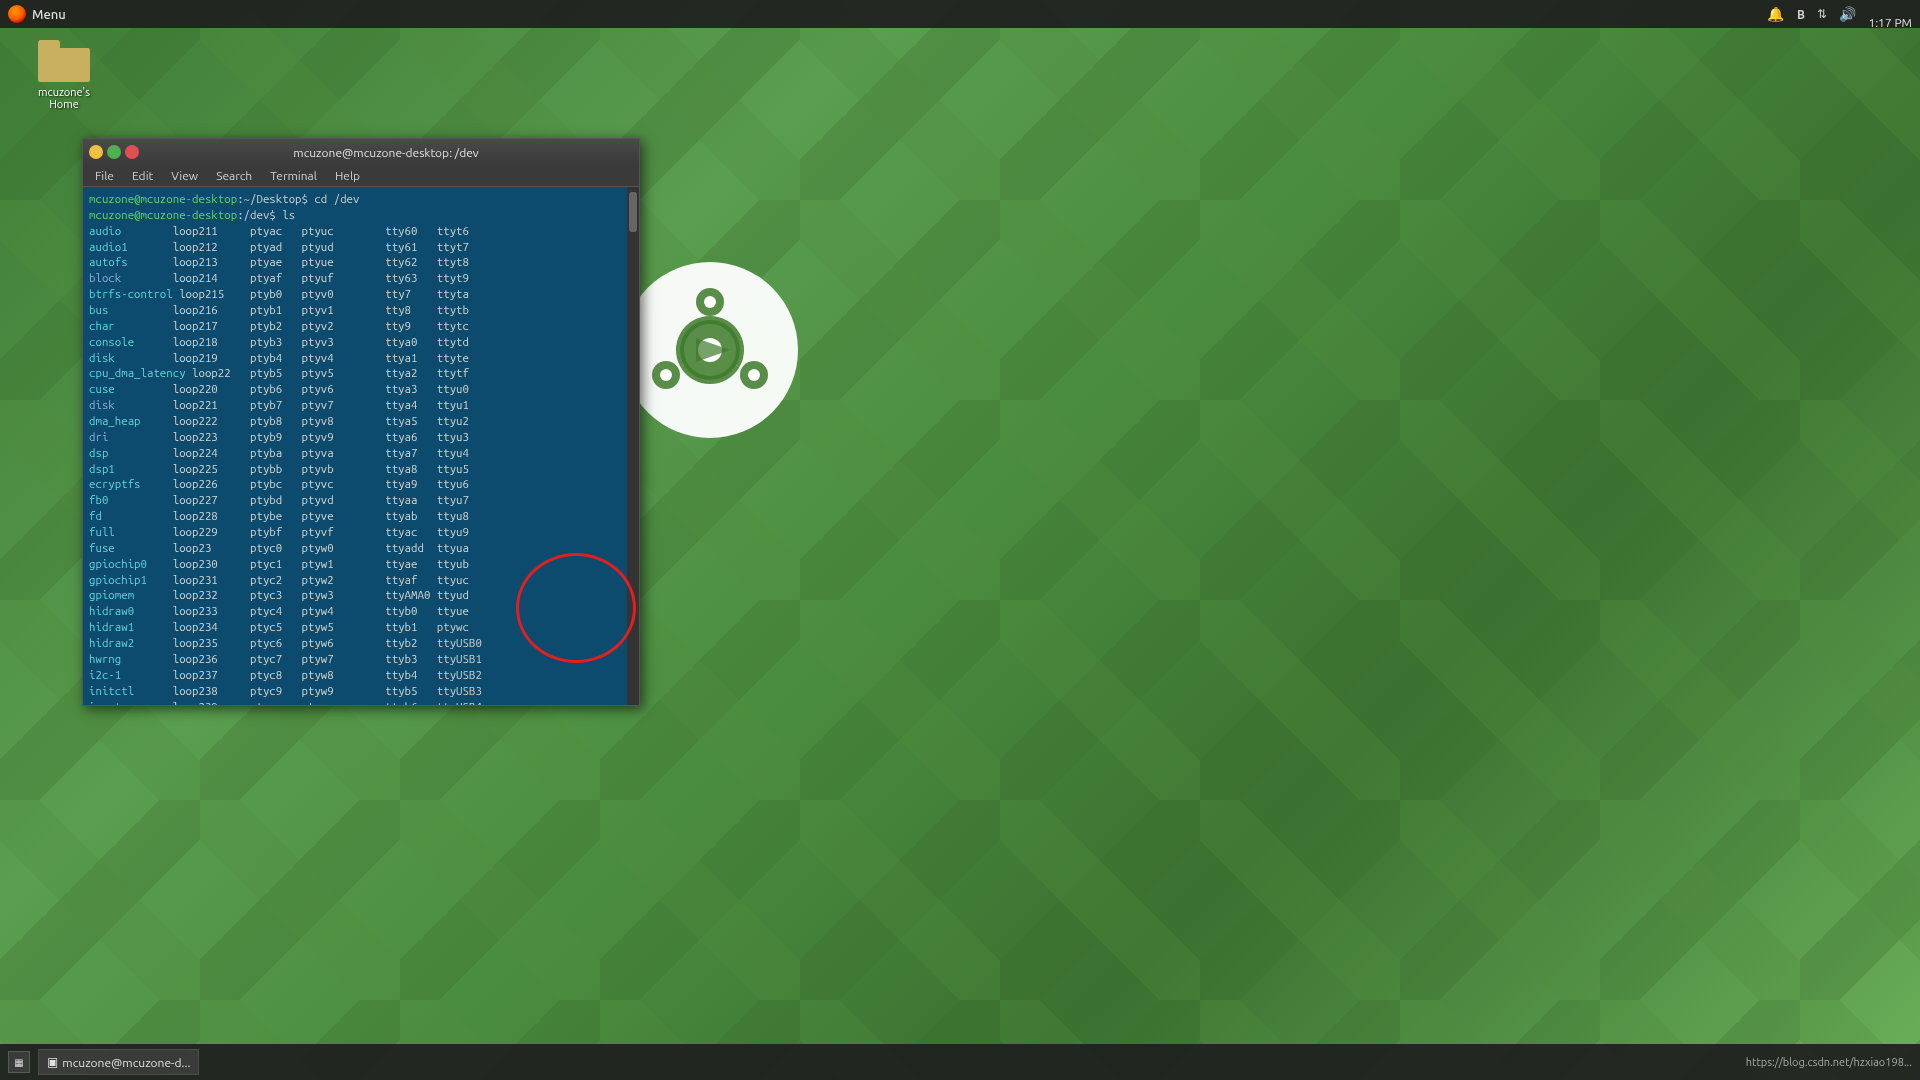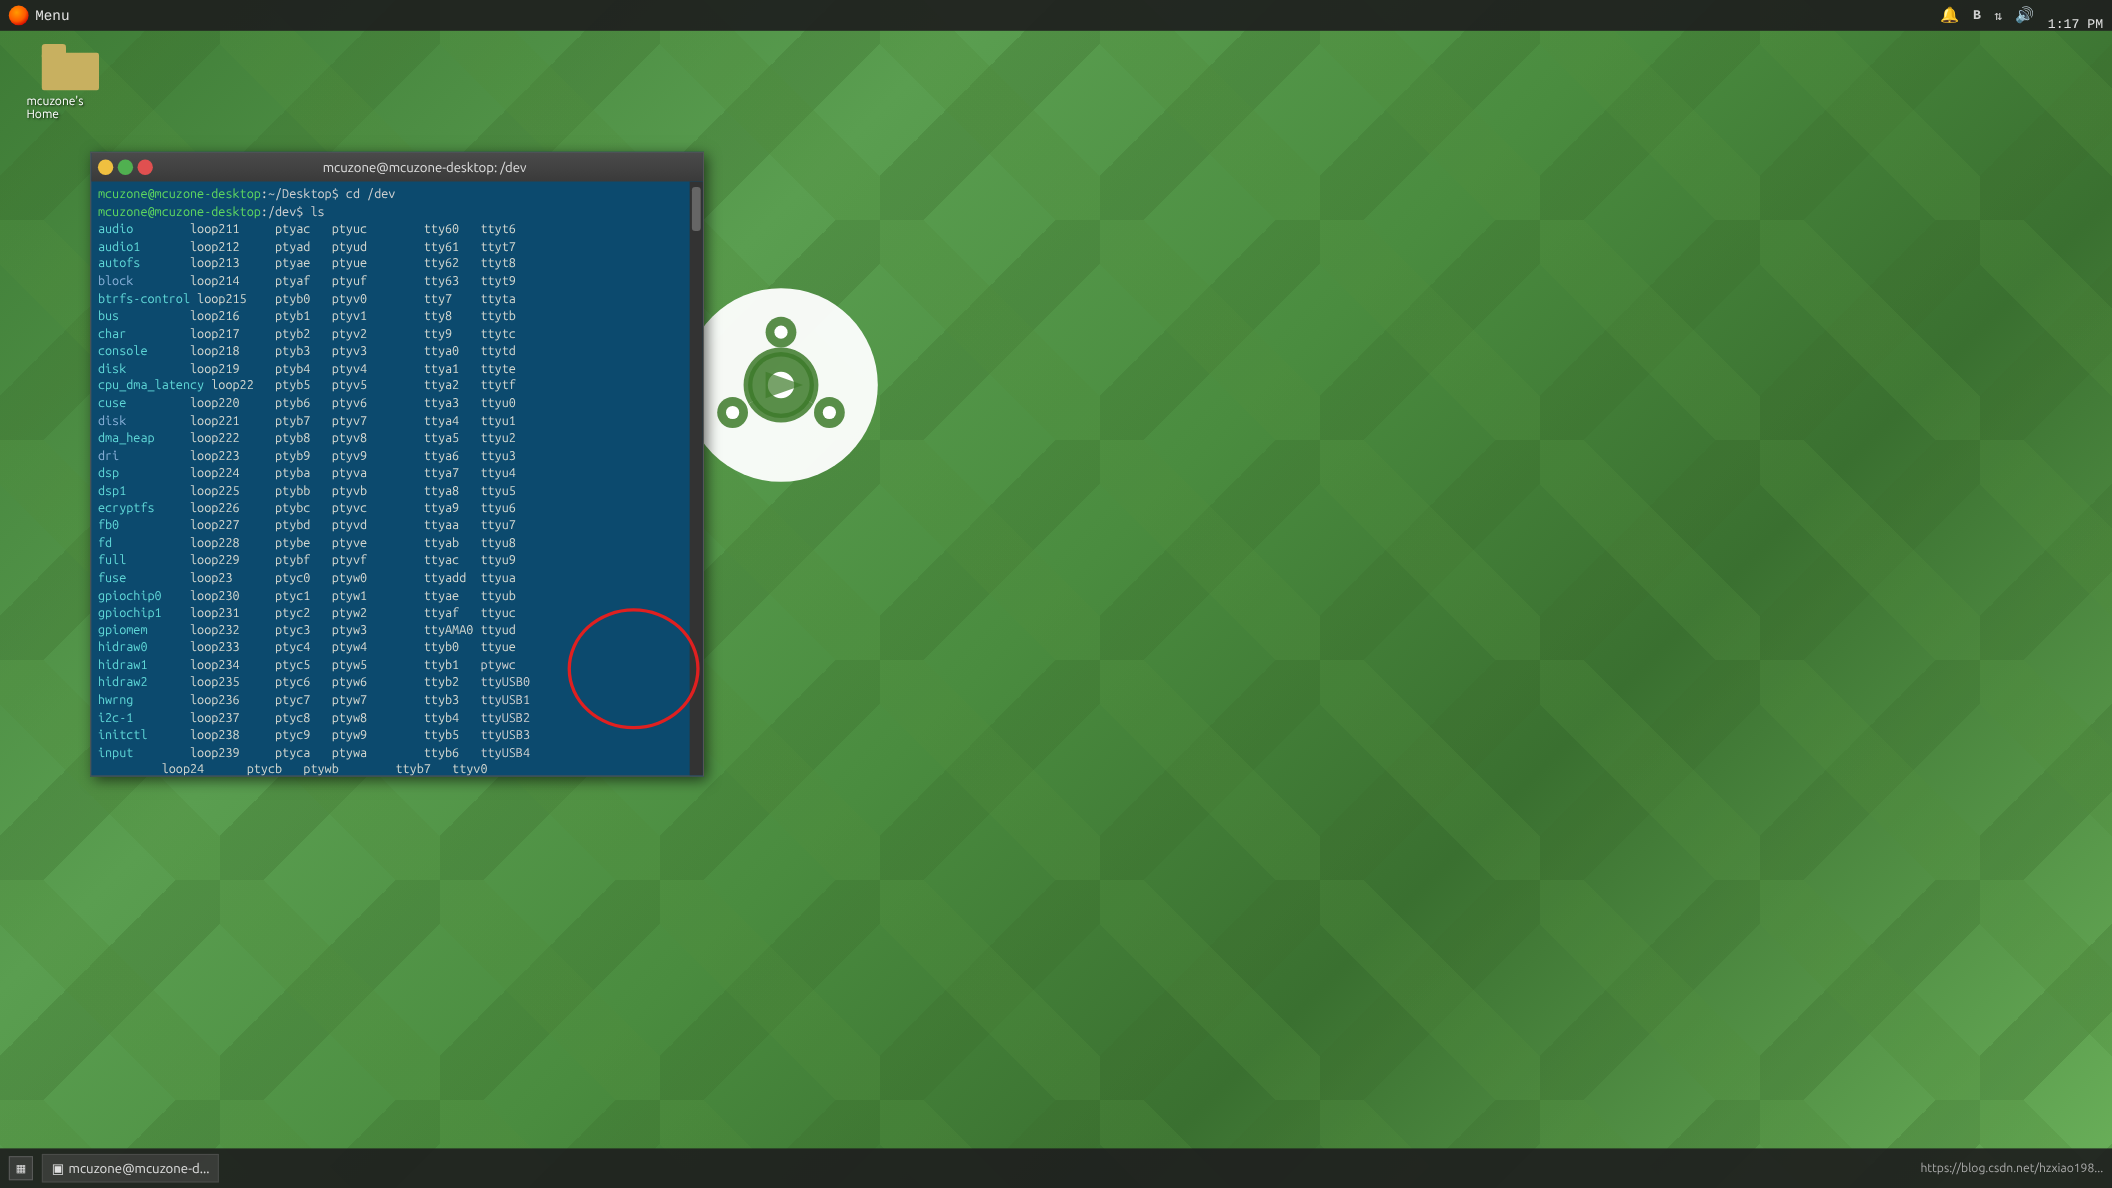--- a/index.html
+++ b/index.html
@@ -35,21 +35,20 @@
       top: 0;
       left: 0;
       right: 0;
       height: 28px;
       background: rgba(30, 30, 30, 0.92);
       display: flex;
       align-items: center;
       justify-content: space-between;
       z-index: 100;
       padding: 0 8px;
-      font-family: Liberation Mono, monospace;
     }
     .taskbar-top-left {
       display: flex;
       align-items: center;
       gap: 8px;
     }
     .taskbar-top-right {
       display: flex;
       align-items: center;
       gap: 12px;
@@ -155,20 +154,21 @@
       top: 0;
       left: 0;
       width: 22px;
       height: 12px;
       background: #c8b060;
       border-radius: 3px 3px 0 0;
     }
     .folder-label {
       color: #fff;
       font-size: 11px;
+      text-align: center;
       text-shadow: 1px 1px 2px rgba(0,0,0,0.8);
       margin-top: 4px;
     }
 
     
     .ubuntu-logo {
       position: absolute;
       top: 260px;
       left: 620px;
       width: 180px;
@@ -347,20 +347,28 @@
 
   <div class="terminal-titlebar">
     <div class="window-controls">
       <button class="wc-btn wc-minimize"></button>
       <button class="wc-btn wc-maximize"></button>
       <button class="wc-btn wc-close"></button>
     </div>
     <span class="terminal-title">mcuzone@mcuzone-desktop: /dev</span>
   </div>
 
+  <div class="terminal-menubar">
+    <span class="menu-item">File</span>
+    <span class="menu-item">Edit</span>
+    <span class="menu-item">View</span>
+    <span class="menu-item">Search</span>
+    <span class="menu-item">Terminal</span>
+    <span class="menu-item">Help</span>
+  </div>
 
   <div class="terminal-content">
     <div class="terminal-text-area"><span class="t-green">mcuzone@mcuzone-desktop</span><span class="t-white">:~/Desktop$ cd /dev</span>
 <span class="t-green">mcuzone@mcuzone-desktop</span><span class="t-white">:/dev$ ls</span>
 <span class="t-cyan">audio</span>        loop211     ptyac   ptyuc        tty60   ttyt6
 <span class="t-cyan">audio1</span>       loop212     ptyad   ptyud        tty61   ttyt7
 <span class="t-cyan">autofs</span>       loop213     ptyae   ptyue        tty62   ttyt8
 <span class="t-blue">block</span>        loop214     ptyaf   ptyuf        tty63   ttyt9
 <span class="t-cyan">btrfs-control</span> loop215    ptyb0   ptyv0        tty7    ttyta
 <span class="t-cyan">bus</span>          loop216     ptyb1   ptyv1        tty8    ttytb

